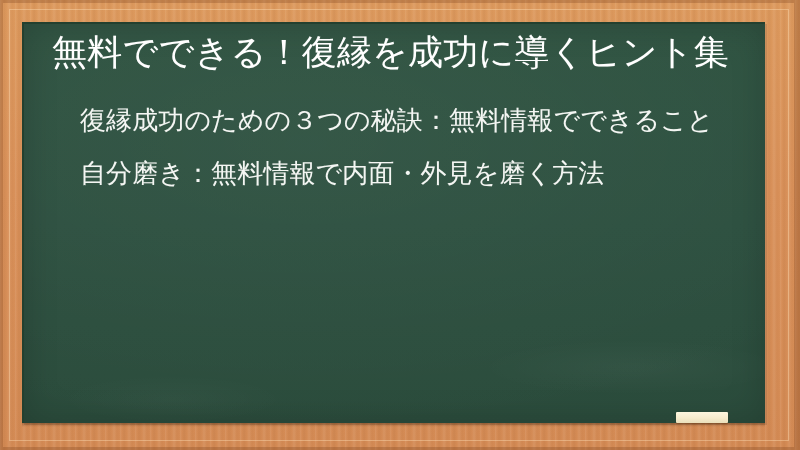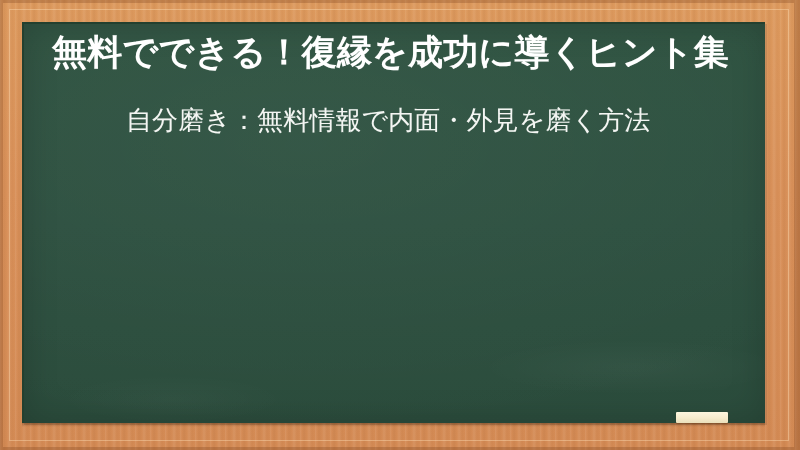--- a/index.html
+++ b/index.html
@@ -97,42 +97,42 @@
     bottom: 0;
     padding: 6px 24px 0 28px;
     box-sizing: border-box;
   }
 
   .board-title {
     margin: 0;
     color: #ffffff;
     font-size: 35px;
     line-height: 1.26;
-    font-weight: 700;
+    font-weight: 400;
     letter-spacing: 0.2px;
     white-space: pre-wrap;
     text-shadow: 0 0 1px rgba(255,255,255,0.22);
   }
 
   .topic-list {
     list-style: none;
     margin: 28px 0 0 0;
     padding: 0 18px 0 28px;
   }
 
   .topic-item {
     color: #f4f6f3;
     font-size: 26px;
     line-height: 1.42;
     font-weight: 400;
     letter-spacing: 0.1px;
     margin: 0 0 16px 0;
     text-shadow: 0 0 1px rgba(255,255,255,0.16);
   }
-  .topic-item:last-child { margin-bottom: 0; margin-left: 46px; }
+  .topic-item:last-child { margin-bottom: 0; }
 
   
   .chalk-piece {
     position: absolute;
     left: 676px;
     top: 412px;
     width: 52px;
     height: 11px;
     border-radius: 1px;
     background: linear-gradient(180deg, #fdf6df 0%, #f7eccd 55%, #eadfba 100%);
@@ -161,20 +161,21 @@
   <div class="ledge-shadow"></div>
 
   <div class="board">
     <div class="board-dust"></div>
 
     <div class="content">
 
       <h1 class="board-title">無料でできる！復縁を成功に導くヒント集</h1>
 
       <ul class="topic-list">
+        <li class="topic-item">復縁成功のための３つの秘訣：無料情報でできること</li>
         <li class="topic-item">自分磨き：無料情報で内面・外見を磨く方法</li>
       </ul>
 
     </div>
   </div>
 
   <div class="chalk-piece"></div>
 
 </div>
 

